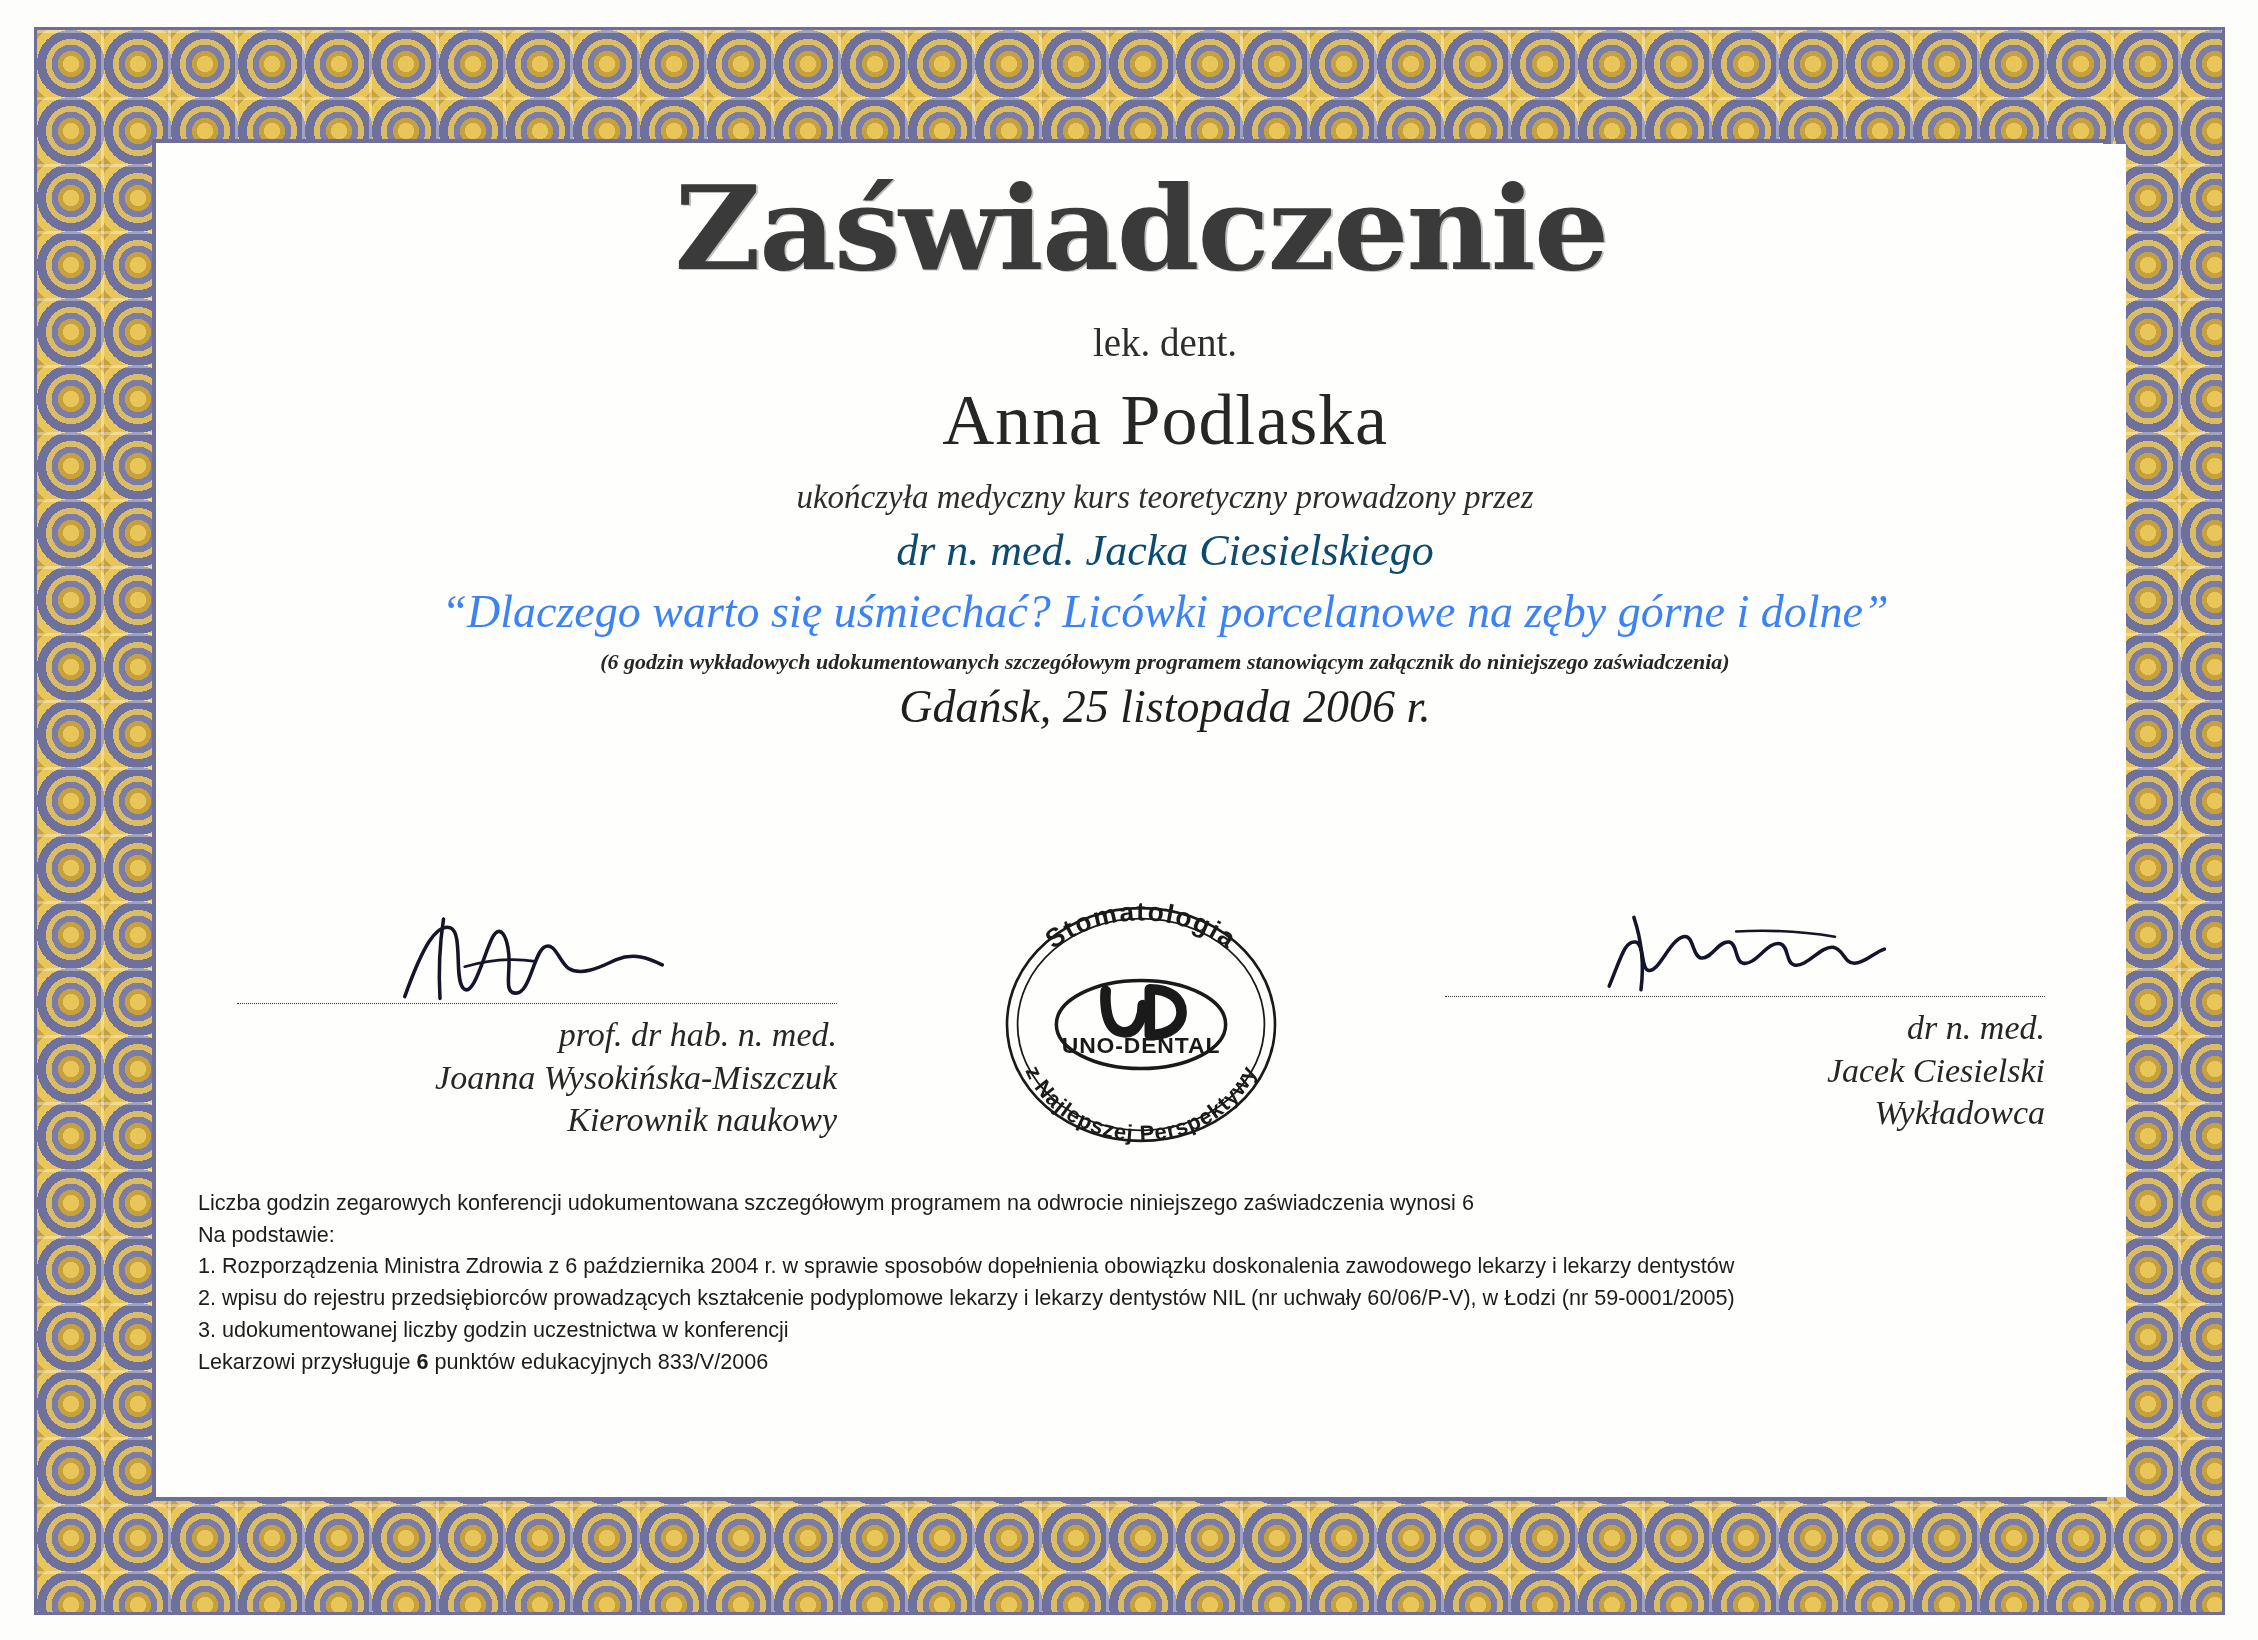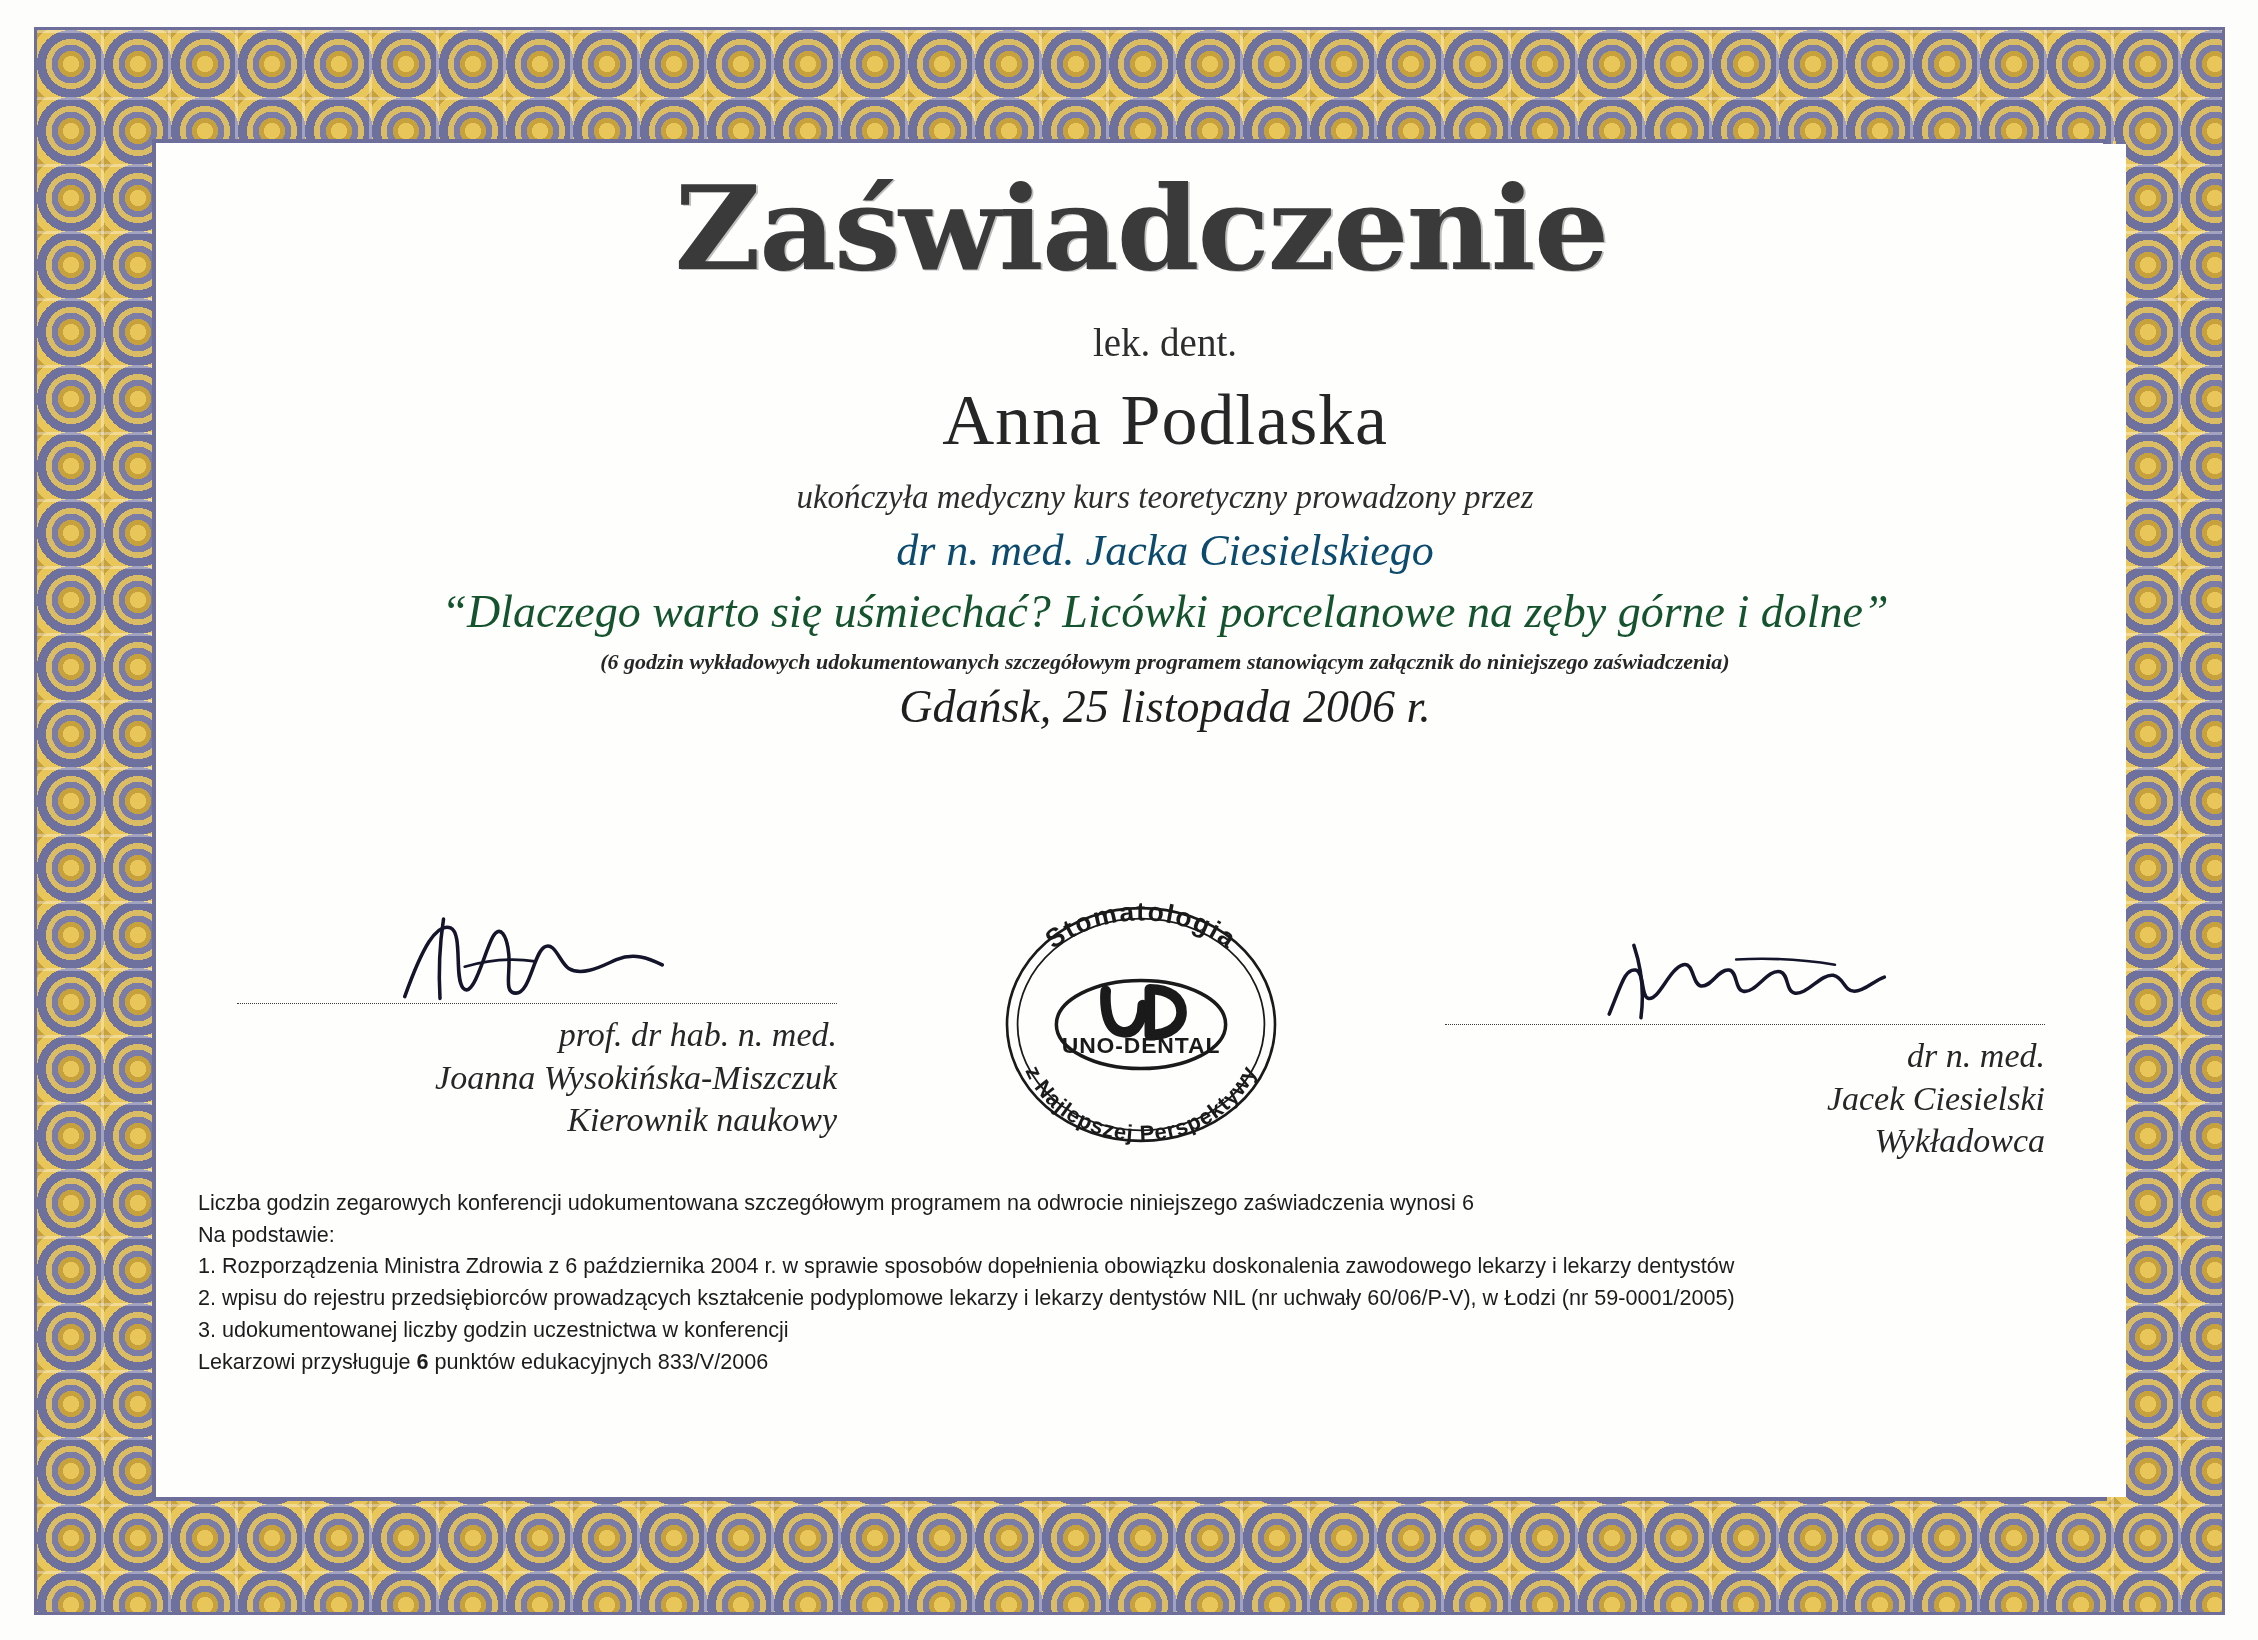--- a/index.html
+++ b/index.html
@@ -136,21 +136,21 @@
     color: #0c4a6e;
   }
 
   .course-title {
     position: absolute;
     top: 441px;
     width: 100%;
     text-align: center;
     font-size: 46px;
     font-style: italic;
-    color: #14532d;
+    color: #3b82f6;
   }
 
   .course-note {
     position: absolute;
     top: 505px;
     width: 100%;
     text-align: center;
     font-size: 22px;
     font-style: italic;
     font-weight: 700;
@@ -168,21 +168,21 @@
   }
 
   
   .sign-block {
     position: absolute;
     text-align: right;
     font-style: italic;
     color: #262626;
   }
   .sign-left  { left: 81px;  top: 773px; width: 600px; }
-  .sign-right { right: 81px; top: 794px; width: 600px; }
+  .sign-right { right: 81px; top: 766px; width: 600px; }
 
   .sig-scribble {
     height: 85px;
     position: relative;
   }
   .sig-scribble svg { position: absolute; left: 50%; transform: translateX(-50%); top: -5.3px; }
 
   .sig-rule {
     border-bottom: 1.8px dotted #3a3a3a;
     width: 100%;

